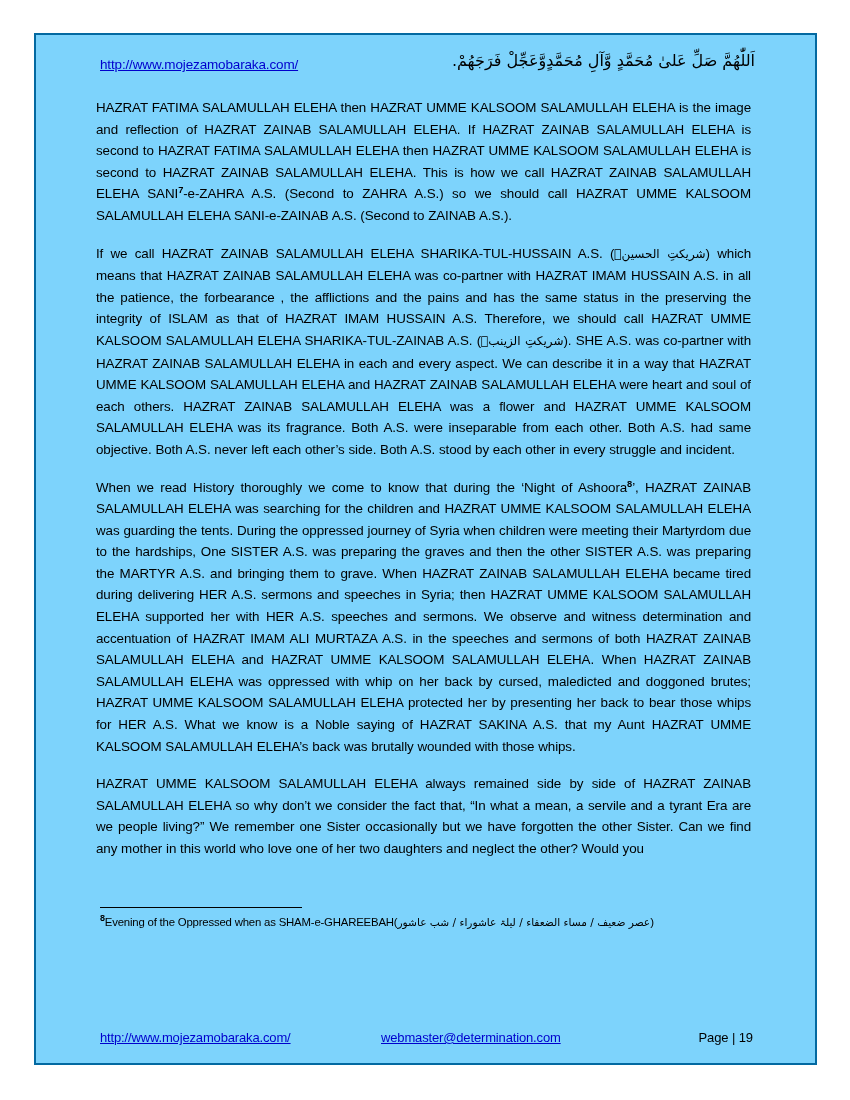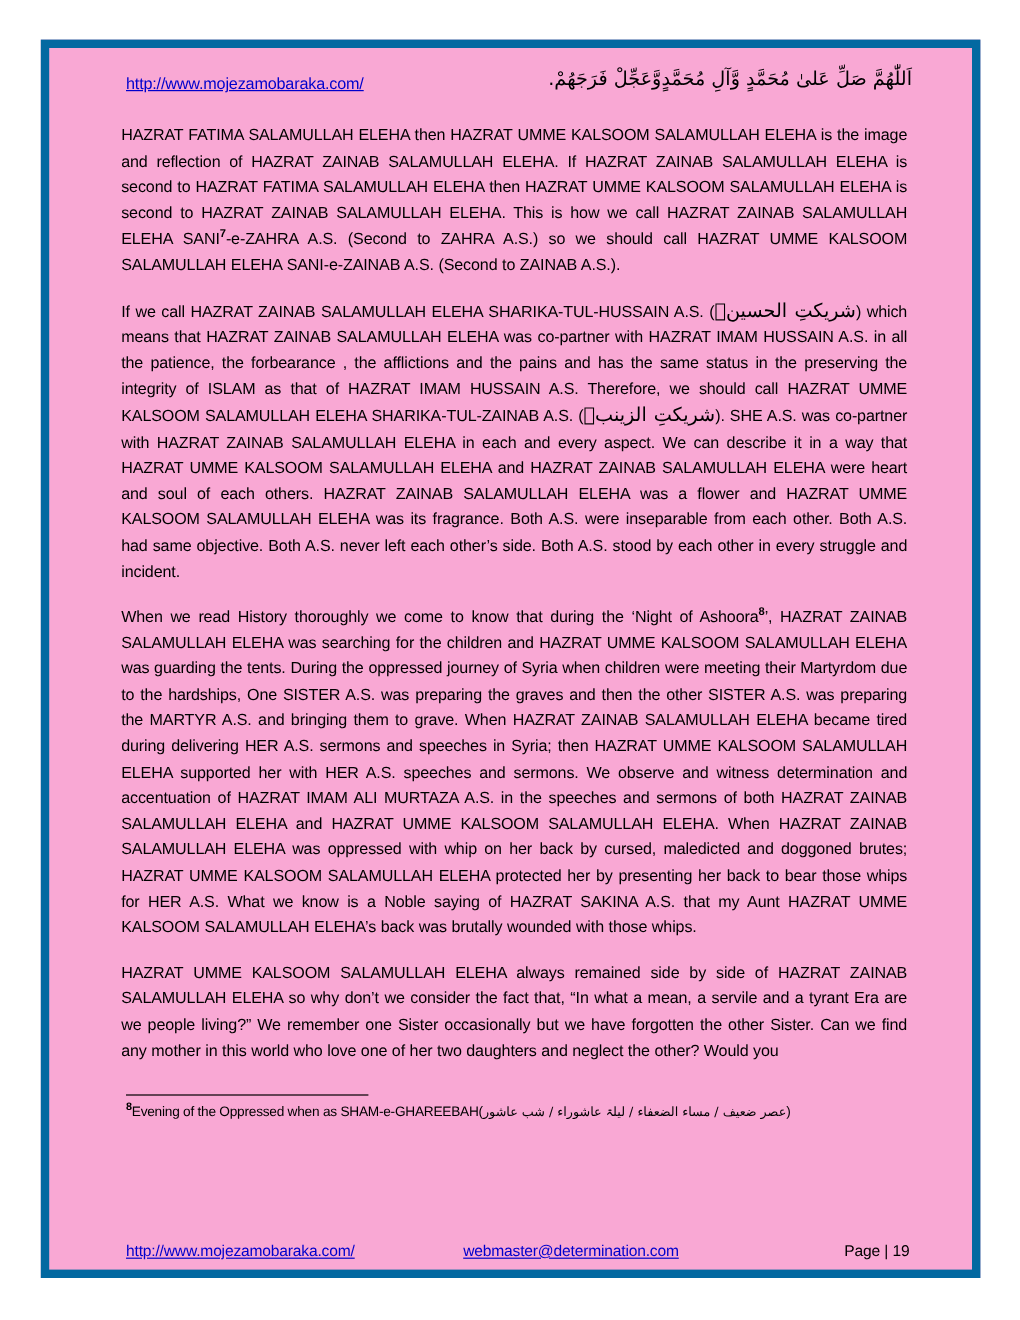--- a/index.html
+++ b/index.html
@@ -14,23 +14,23 @@
     color: #000000;
     overflow: hidden;
   }
 
   #page {
     position: absolute;
     left: 34px;
     top: 33px;
     width: 783px;
     height: 1032px;
-    border: 7px solid #0369a1;
+    border: 2px solid #0369a1;
     box-sizing: border-box;
-    background: #f9a8d4;
+    background: #7dd3fc;
   }
 
   
   .doc-header {
     position: absolute;
     left: 64px;
     top: 16px;
     width: 655px;
     height: 36px;
   }
@@ -79,21 +79,21 @@
 
   sup.fn {
     font-size: 9.3px;
     vertical-align: super;
     line-height: 0;
     font-weight: bold;
   }
 
   span.ar {
     font-family: "DejaVu Sans", sans-serif;
-    font-size: 16px;
+    font-size: 12px;
     direction: rtl;
     unicode-bidi: embed;
   }
 
   
   .footnotes {
     position: absolute;
     left: 64px;
     top: 872px;
     width: 655px;

